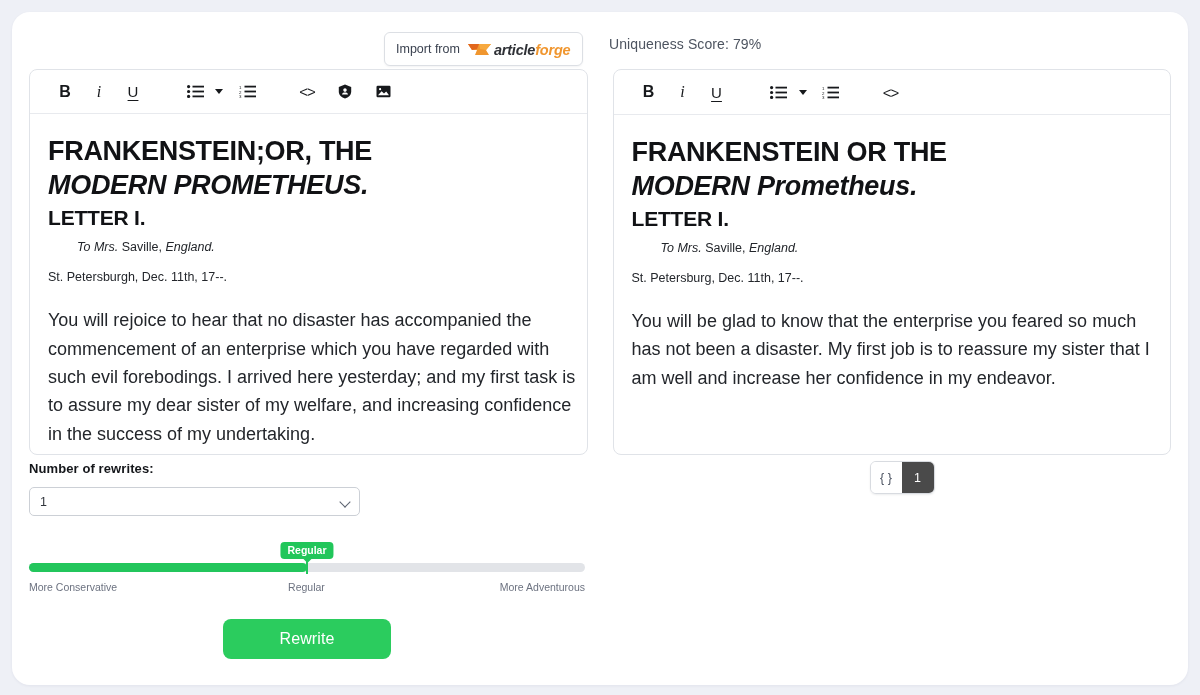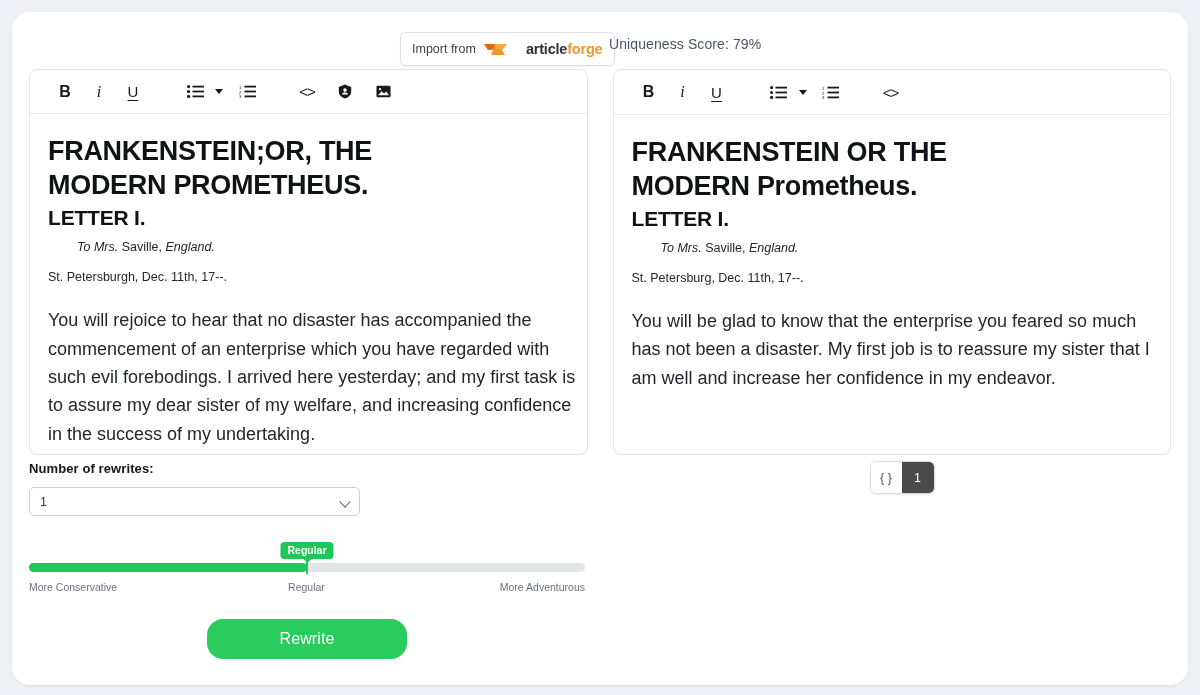--- a/index.html
+++ b/index.html
@@ -23,34 +23,34 @@
     overflow: hidden;
   }
 
   
   .topbar {
     position: absolute; left: 0; top: 20px; width: 100%;
     height: 34px;
     display: flex; align-items: center;
   }
   .import-btn {
-    position: absolute; left: 388px; top: 0;
+    position: absolute; left: 372px; top: 0;
     height: 30px;
     display: flex; align-items: center; gap: 7px;
     padding: 16px 11px;
     background: #fff;
     border: 1px solid #dcdfe4;
     border-radius: 6px;
     box-shadow: 0 1px 2px rgba(16,24,40,.05);
     cursor: pointer;
     font-size: 12.5px;
     color: #3b4250;
     white-space: nowrap;
   }
-  .af-logo { display: flex; align-items: center; gap: 17px; }
+  .af-logo { display: flex; align-items: flex-end; gap: 1px; font-style: italic; }
   .af-anvil { display: block; }
   .af-word { font-size: 14.5px; font-weight: 700; letter-spacing: -.2px; }
   .af-article { color: #2f3136; }
   .af-forge { color: #f0962f; }
 
   .uniqueness {
     position: absolute; left: 597px; top: 4px;
     font-size: 14px;
     color: #4d5460;
     letter-spacing: .1px;
@@ -105,21 +105,21 @@
     overflow: hidden;
   }
   .doc h1 {
     font-size: 27px;
     font-weight: 700;
     line-height: 1.18;
     letter-spacing: -.3px;
     color: #111215;
     margin-bottom: 2px;
   }
-  .doc h1.ital { }
+  .doc h1.ital { font-style: italic; }
   .doc h2 {
     font-size: 21px;
     font-weight: 700;
     color: #111215;
     letter-spacing: -.2px;
     margin-top: 4px;
     margin-bottom: 10px;
   }
   .doc .salute {
     font-size: 12.5px;
@@ -246,25 +246,25 @@
     font-size: 10.5px;
     color: #6c7280;
   }
   .tick-labels span:nth-child(2) { margin-left: -4px; }
 
   .rewrite-wrap {
     position: absolute; left: 17px; top: 607px; width: 556px;
     display: flex; justify-content: center;
   }
   .rewrite-btn {
-    width: 200px; height: 40px;
+    width: 168px; height: 40px;
     background: #2bcc5e;
     color: #fff;
     border: none;
-    border-radius: 16px;
+    border-radius: 8px;
     font-size: 16px;
     font-family: "Liberation Sans", sans-serif;
     cursor: pointer;
     letter-spacing: .1px;
   }
 </style>
 </head>
 <body>
 
 <div class="page">

